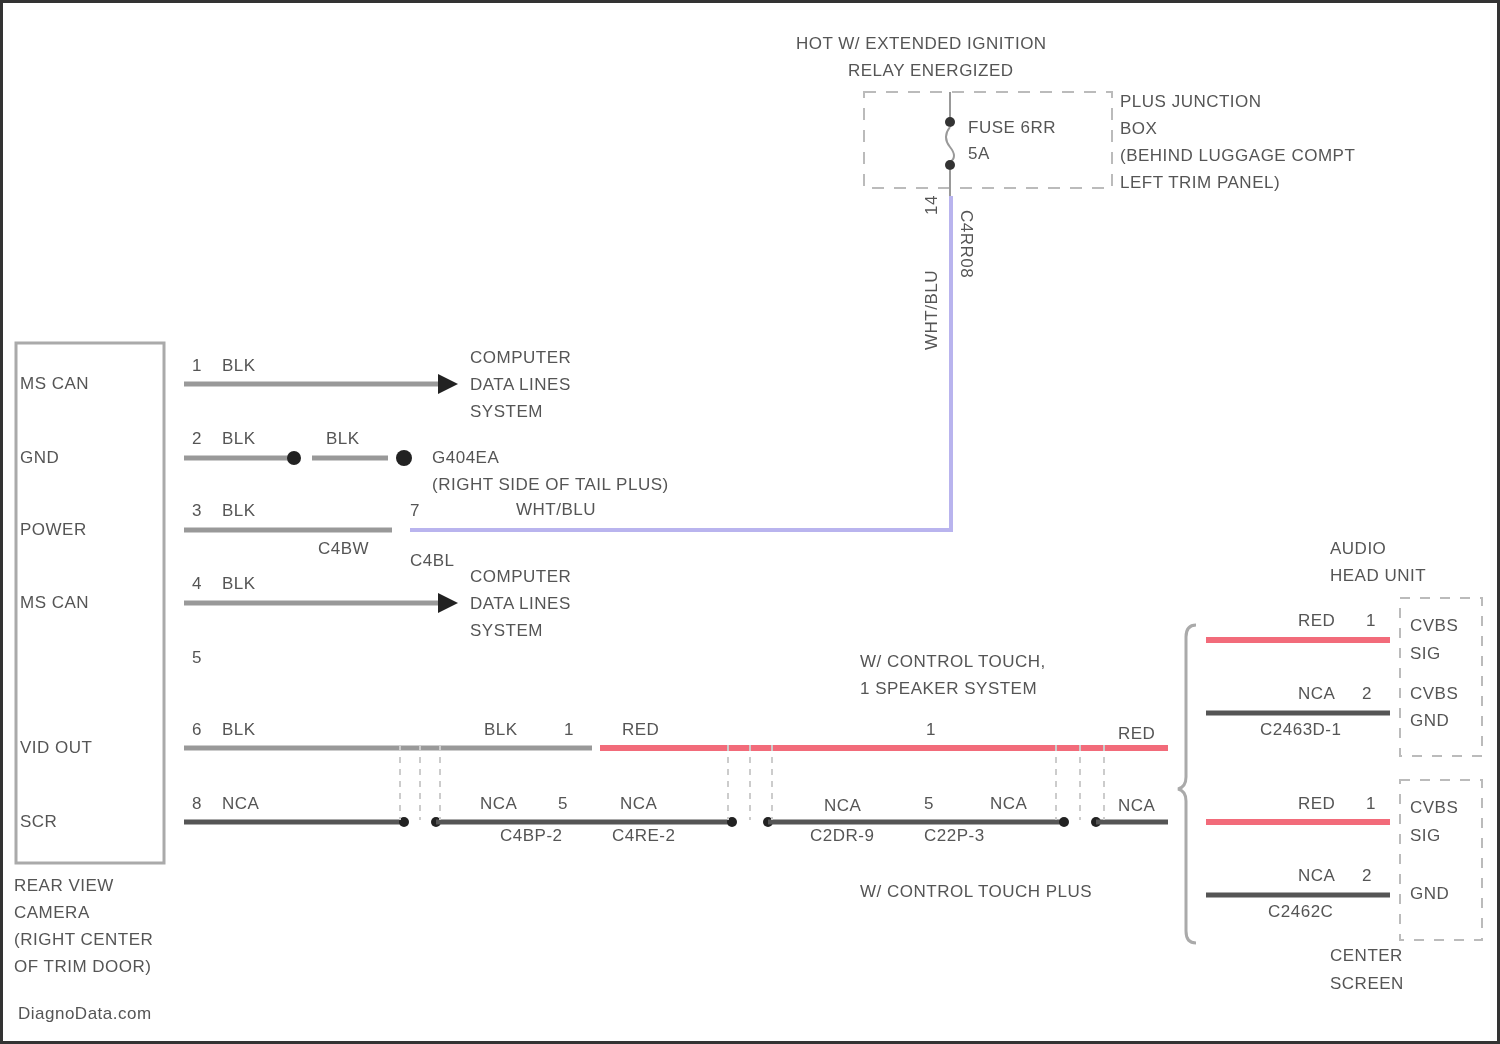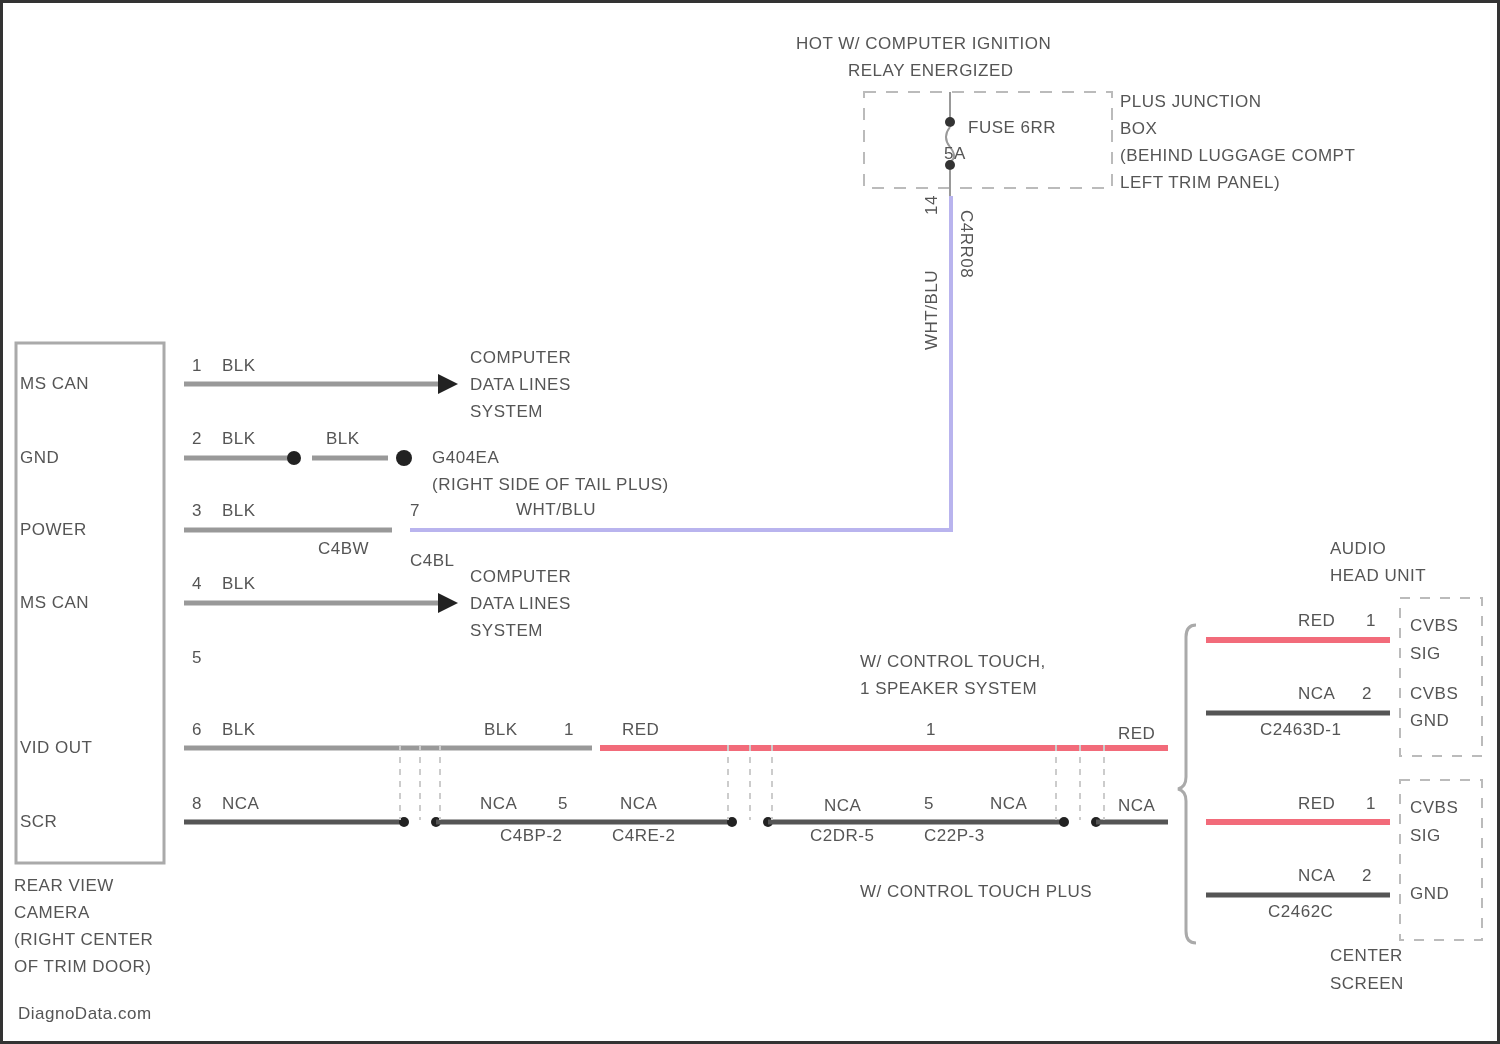--- a/index.html
+++ b/index.html
@@ -72,28 +72,28 @@
       <line x1="440" y1="745" x2="440" y2="820"></line>
     <line x1="728" y1="745" x2="728" y2="820"></line>
       <line x1="750" y1="745" x2="750" y2="820"></line>
       <line x1="772" y1="745" x2="772" y2="820"></line>
     <line x1="1056" y1="745" x2="1056" y2="820"></line>
       <line x1="1080" y1="745" x2="1080" y2="820"></line>
       <line x1="1104" y1="745" x2="1104" y2="820"></line>
   </g>
 </svg>
 
-<div class="t" style="left:796px;top:30px">HOT W/ COMPUTER IGNITION</div>
+<div class="t" style="left:796px;top:30px">HOT W/ EXTENDED IGNITION</div>
 <div class="t" style="left:848px;top:57px">RELAY ENERGIZED</div>
 <div class="t" style="left:1120px;top:88px">PLUS JUNCTION</div>
 <div class="t" style="left:1120px;top:115px">BOX</div>
 <div class="t" style="left:1120px;top:142px">(BEHIND LUGGAGE COMPT</div>
 <div class="t" style="left:1120px;top:169px">LEFT TRIM PANEL)</div>
 <div class="t" style="left:968px;top:114px">FUSE 6RR</div>
-<div class="t" style="left:944px;top:140px">5A</div>
+<div class="t" style="left:968px;top:140px">5A</div>
 <div class="t" style="left:918px;top:215px;transform:rotate(-90deg);transform-origin:left top">14</div>
 <div class="t" style="left:918px;top:350px;transform:rotate(-90deg);transform-origin:left top">WHT/BLU</div>
 <div class="t" style="left:980px;top:210px;transform:rotate(90deg);transform-origin:left top">C4RR08</div>
 
 <div class="t r" style="left:20px;width:134px;top:370px">MS CAN</div>
 <div class="t r" style="left:20px;width:134px;top:444px">GND</div>
 <div class="t r" style="left:20px;width:134px;top:516px">POWER</div>
 <div class="t r" style="left:20px;width:134px;top:589px">MS CAN</div>
 <div class="t r" style="left:20px;width:134px;top:734px">VID OUT</div>
 <div class="t r" style="left:20px;width:134px;top:808px">SCR</div>
@@ -134,21 +134,21 @@
 
 <div class="t" style="left:480px;top:790px">NCA</div>
 <div class="t" style="left:558px;top:790px">5</div>
 <div class="t" style="left:620px;top:790px">NCA</div>
 <div class="t" style="left:824px;top:792px">NCA</div>
 <div class="t" style="left:924px;top:790px">5</div>
 <div class="t" style="left:990px;top:790px">NCA</div>
 <div class="t" style="left:1118px;top:792px">NCA</div>
 <div class="t" style="left:500px;top:822px">C4BP-2</div>
 <div class="t" style="left:612px;top:822px">C4RE-2</div>
-<div class="t" style="left:810px;top:822px">C2DR-5</div>
+<div class="t" style="left:810px;top:822px">C2DR-9</div>
 <div class="t" style="left:924px;top:822px">C22P-3</div>
 
 <div class="t r" style="left:860px;width:300px;top:648px">W/ CONTROL TOUCH,</div>
 <div class="t r" style="left:860px;width:306px;top:675px">1 SPEAKER SYSTEM</div>
 <div class="t r" style="left:860px;width:304px;top:878px">W/ CONTROL TOUCH PLUS</div>
 
 <div class="t r" style="left:1330px;width:150px;top:535px">AUDIO</div>
 <div class="t r" style="left:1330px;width:150px;top:562px">HEAD UNIT</div>
 <div class="t" style="left:1298px;top:607px">RED</div>
 <div class="t" style="left:1366px;top:607px">1</div>

